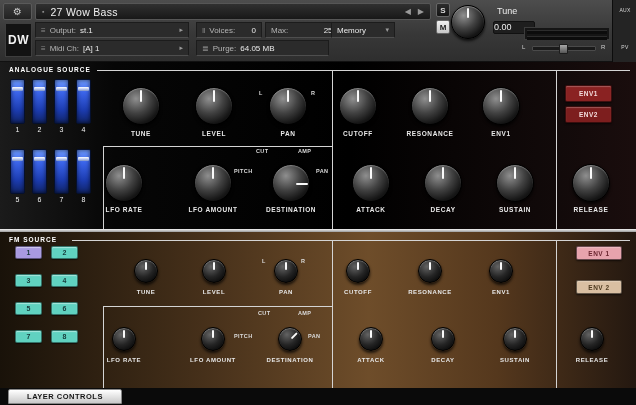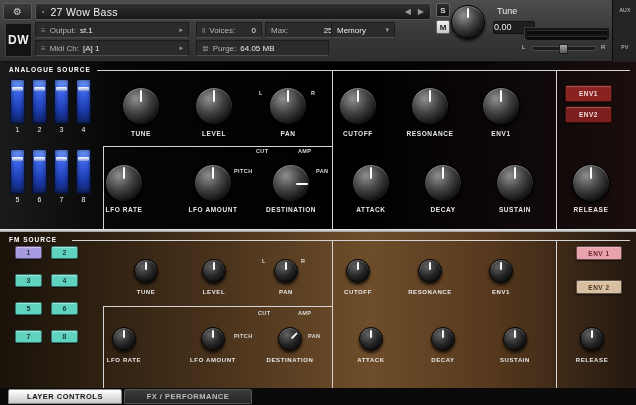--- a/index.html
+++ b/index.html
@@ -361,16 +361,15 @@
       </div>
     <div class="lbl lbl-sm" style="left:483px;top:125px;width:64px">SUSTAIN</div>
     <div class="knob k24" style="left:580px;top:95px">
         <div class="ptr"></div>
       </div>
     <div class="lbl lbl-sm" style="left:560px;top:125px;width:64px">RELEASE</div>
   </div>
 
   <div class="tabbar">
     <div class="tab tab-active" style="left:8px;width:114px">LAYER CONTROLS</div>
-    <div class="tab tab-idle" style="left:124px;width:128px">FX / PERFORMANCE</div>
   </div>
 
 </div>
 
 </body></html>

